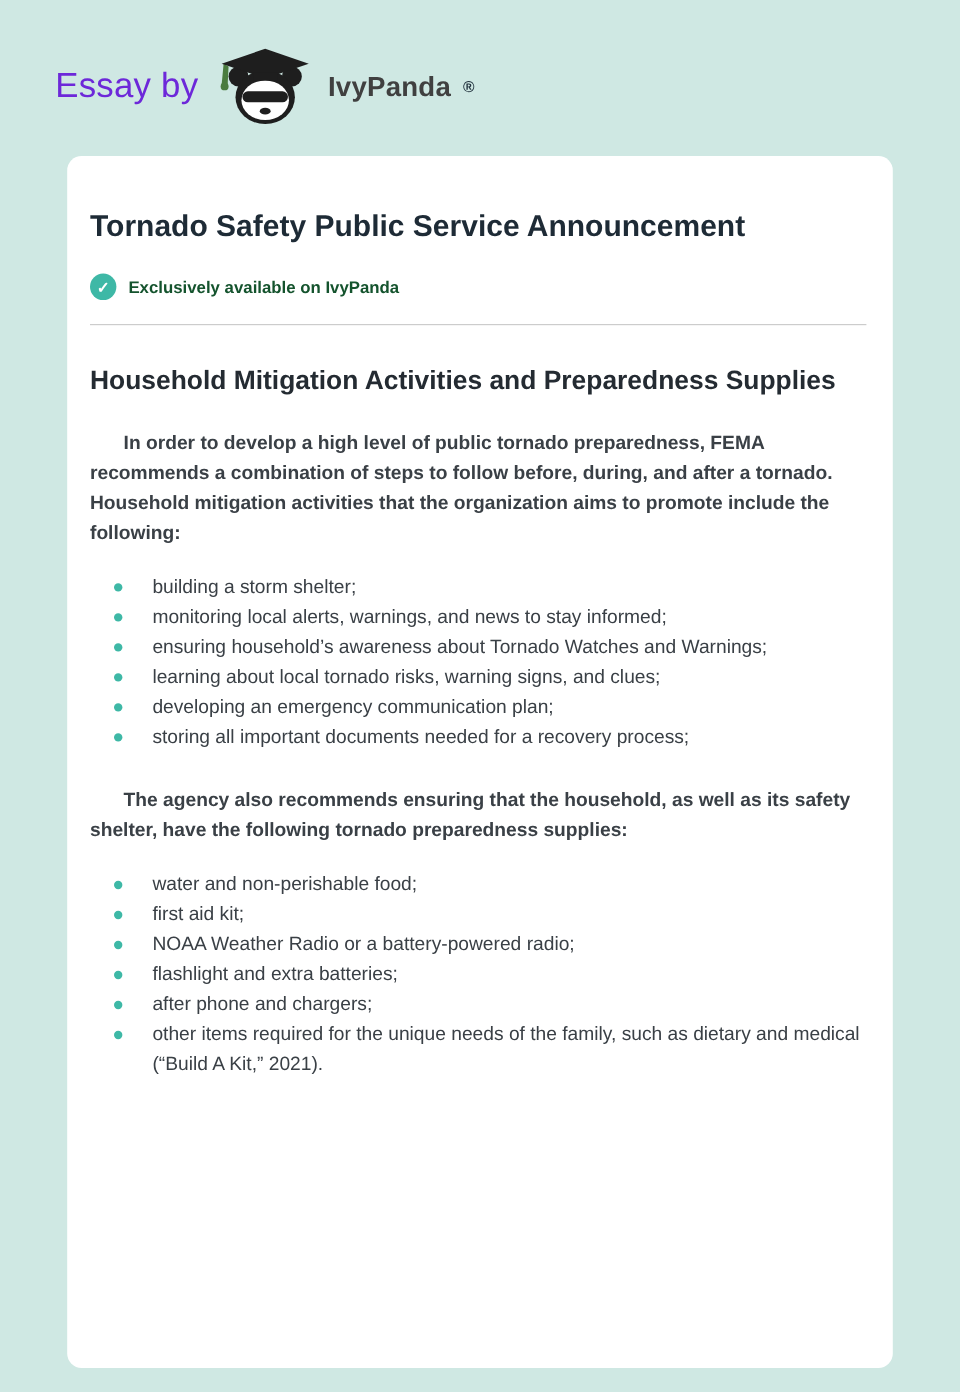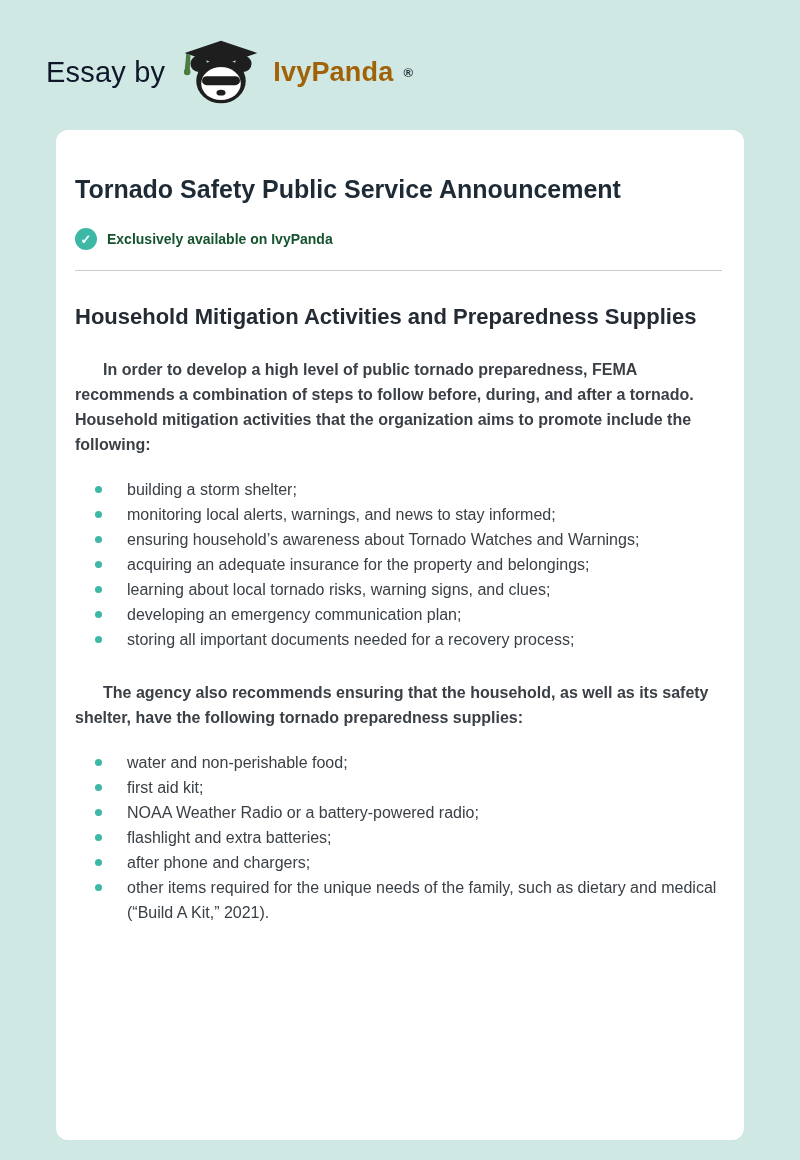--- a/index.html
+++ b/index.html
@@ -20,34 +20,34 @@
   
   .header{
     display:flex;
     align-items:center;
     padding:40px 46px 0 46px;
     height:104px;
     gap:14px;
   }
   .essay-by{
     font-size:29px;
-    color:#0f172a;
+    color:#6d28d9;
     letter-spacing:0.2px;
   }
   .logo{
     display:flex;
     align-items:center;
     gap:10px;
     cursor:pointer;
     text-decoration:none;
   }
   .brand{
-    font-size:27px;
+    font-size:23px;
     font-weight:700;
-    color:#a16207;
+    color:#404040;
     letter-spacing:0.2px;
   }
   .brand-reg{
     font-size:13px;
     font-weight:700;
     color:#22323e;
     vertical-align:super;
   }
   
   .card{
@@ -172,21 +172,20 @@
   <hr class="divider">
 
   <h2 class="section-heading">Household Mitigation Activities and Preparedness Supplies</h2>
 
   <p class="para">In order to develop a high level of public tornado preparedness, FEMA recommends a combination of steps to follow before, during, and after a tornado. Household mitigation activities that the organization aims to promote include the following:</p>
 
   <ul class="bullets">
       <li>building a storm shelter;</li>
       <li>monitoring local alerts, warnings, and news to stay informed;</li>
       <li>ensuring household’s awareness about Tornado Watches and Warnings;</li>
-      <li>acquiring an adequate insurance for the property and belongings;</li>
       <li>learning about local tornado risks, warning signs, and clues;</li>
       <li>developing an emergency communication plan;</li>
       <li>storing all important documents needed for a recovery process;</li>
     </ul>
 
   <p class="para">The agency also recommends ensuring that the household, as well as its safety shelter, have the following tornado preparedness supplies:</p>
 
   <ul class="bullets">
       <li>water and non-perishable food;</li>
       <li>first aid kit;</li>

